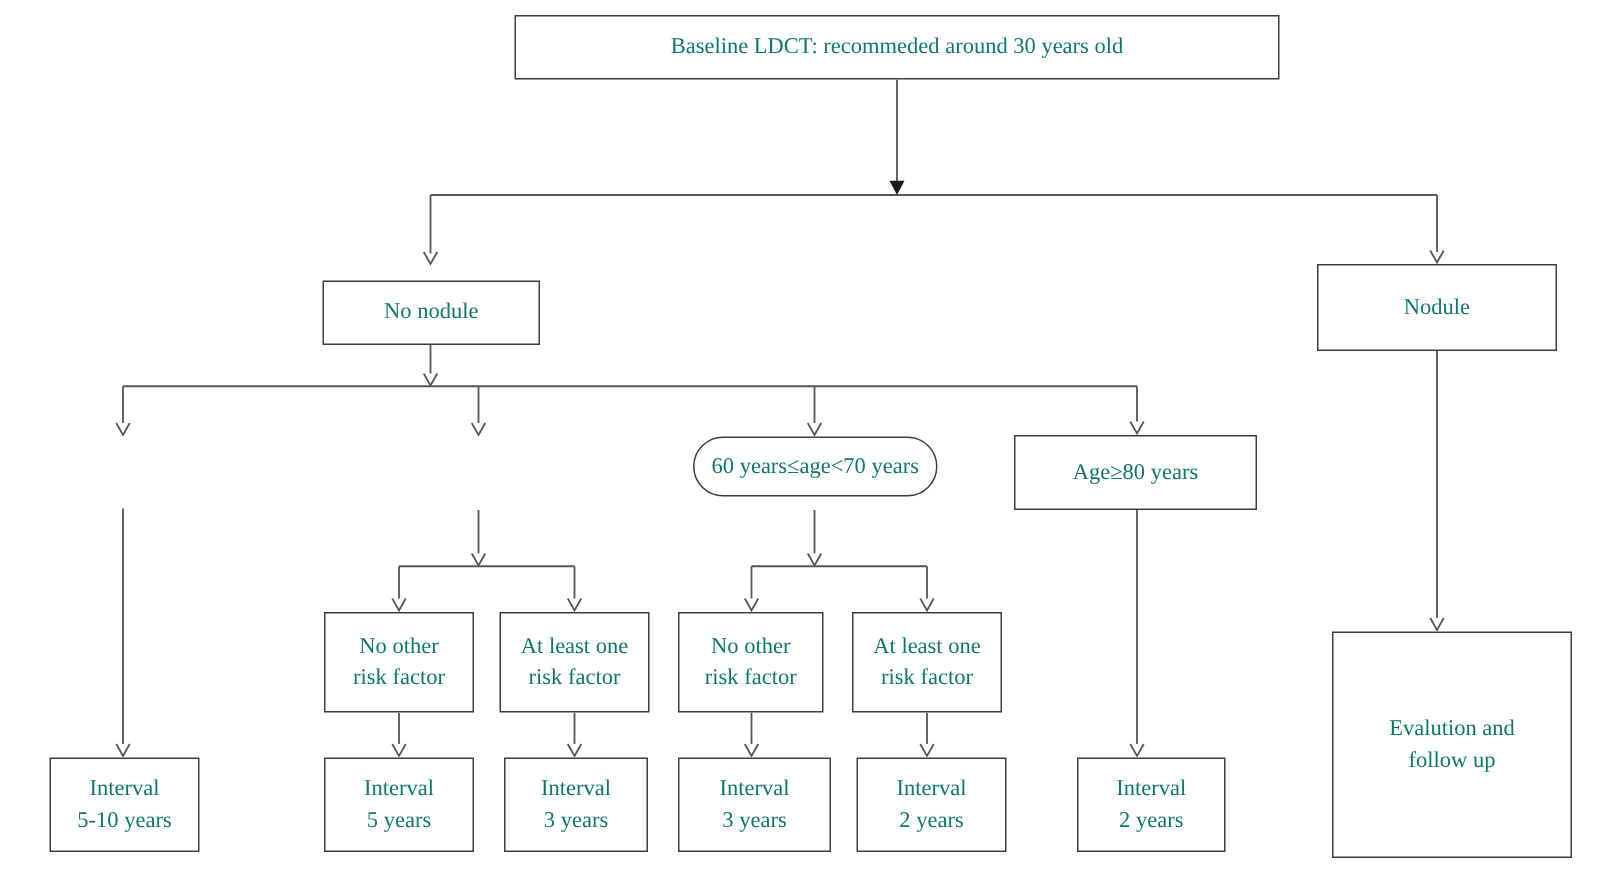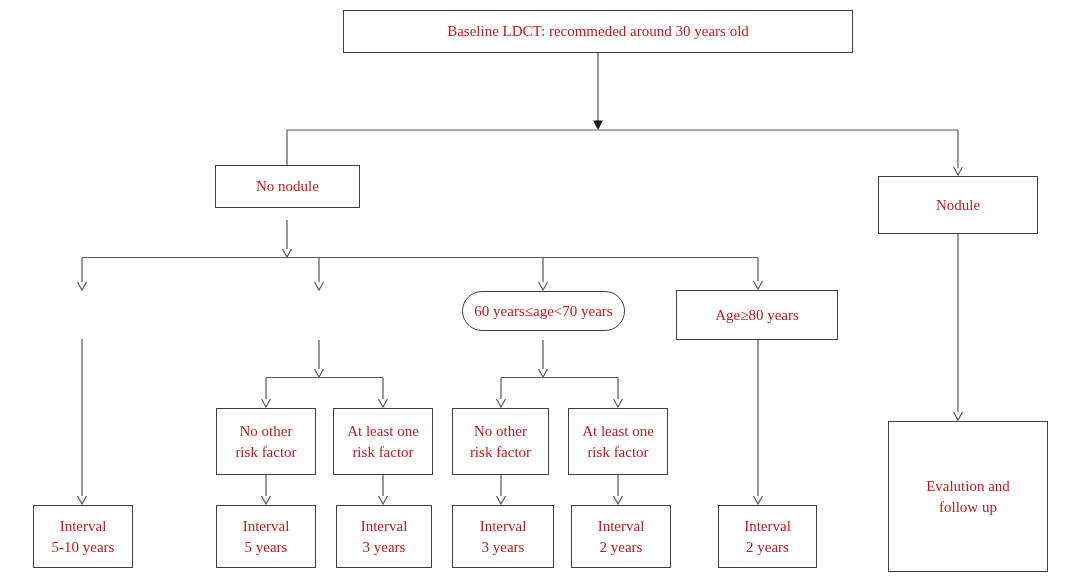--- a/index.html
+++ b/index.html
@@ -29,21 +29,21 @@
   }
   #connectors polygon {
     fill: #1a1a1a;
     stroke: none;
   }
   .node {
     position: absolute;
     box-sizing: border-box;
     border: 1px solid #3e3e3e;
     background: #ffffff;
-    color: #b91c1c;
+    color: #0f766e;
     font-size: 15px;
     line-height: 1.35;
     display: flex;
     align-items: center;
     justify-content: center;
     text-align: center;
     white-space: pre-line;
   }
 </style>
 </head>
@@ -99,21 +99,21 @@
     <polyline points="261.5,496 266,504 270.5,496"></polyline>
     <polyline points="378.5,496 383,504 387.5,496"></polyline>
     <polyline points="496.5,496 501,504 505.5,496"></polyline>
     <polyline points="613.5,496 618,504 622.5,496"></polyline>
     <polyline points="753.5,496 758,504 762.5,496"></polyline>
     <polyline points="953.5,412 958,420 962.5,412"></polyline>
   </svg>
 
   <div class="node" style="left:343px; top:10px; width:510px; height:43px;">Baseline LDCT: recommeded around 30 years old</div>
 
-  <div class="node" style="left:215px; top:165px; width:145px; height:43px;">No nodule</div>
+  <div class="node" style="left:215px; top:187px; width:145px; height:43px;">No nodule</div>
   <div class="node" style="left:878px; top:176px; width:160px; height:58px;">Nodule</div>
 
   <div class="node" style="left:462px; top:291px; width:163px; height:40px;border-radius:24px;">60 years≤age&lt;70 years</div>
   <div class="node" style="left:676px; top:290px; width:162px; height:50px;">Age≥80 years</div>
 
   <div class="node" style="left:216px; top:408px; width:100px; height:67px;">No other
 risk factor</div>
   <div class="node" style="left:333px; top:408px; width:100px; height:67px;">At least one
 risk factor</div>
   <div class="node" style="left:452px; top:408px; width:97px; height:67px;">No other

